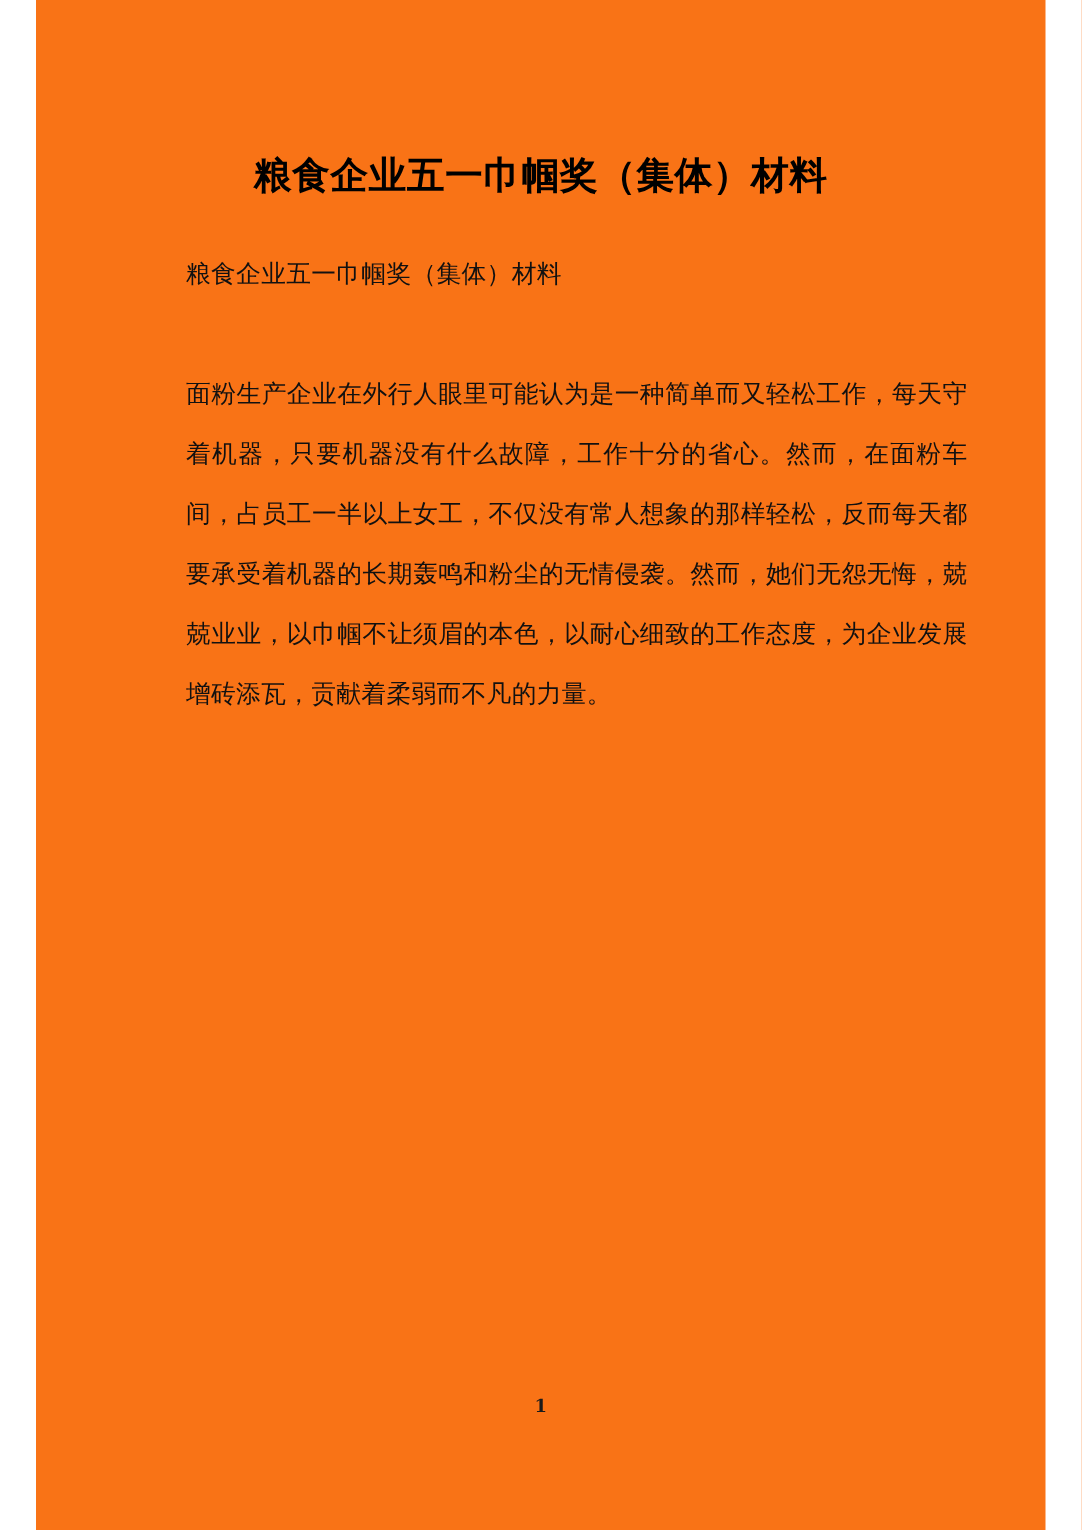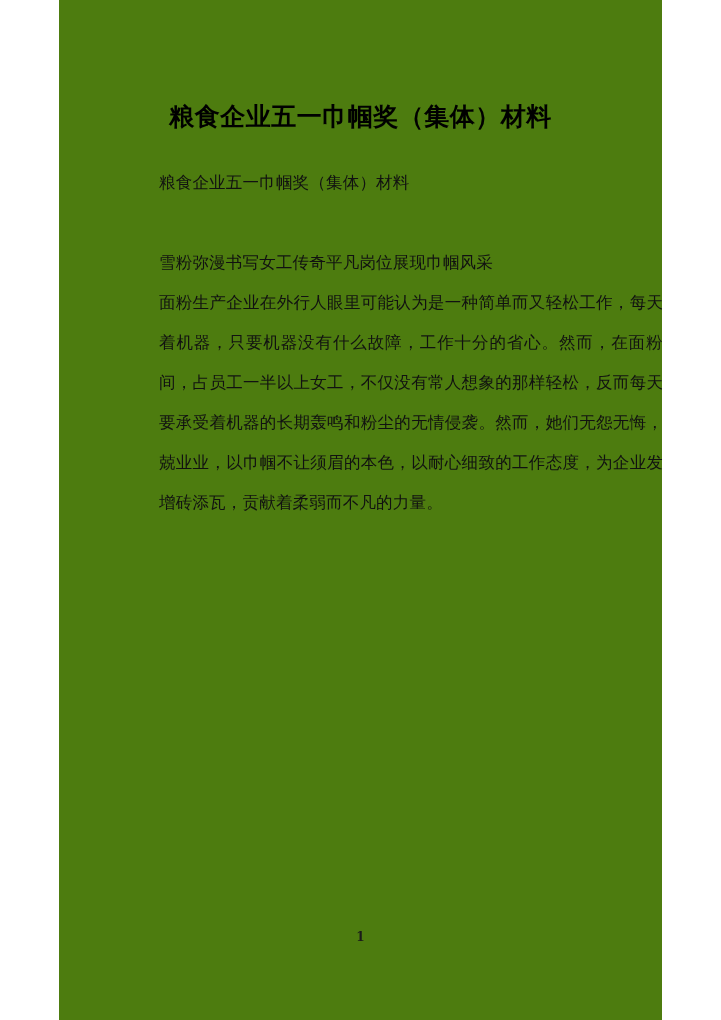--- a/index.html
+++ b/index.html
@@ -2,23 +2,23 @@
 <html><head>
 <meta charset="utf-8">
 <style>
   html, body {
     margin: 0;
     padding: 0;
     background: #ffffff;
   }
   .page {
     position: relative;
-    width: 603px;
+    width: 673px;
     height: 1020px;
-    background: #4d7c0f;
+    background: #f97316;
     margin: 0 auto;
     overflow: hidden;
     font-family: "DejaVu Serif", "Liberation Serif", serif;
     color: #000000;
     -webkit-font-smoothing: antialiased;
   }
   .doc-title {
     position: absolute;
     left: 0;
     right: 0;
@@ -68,21 +68,20 @@
 
 <div class="page">
 
   <h1 class="doc-title">粮食企业五一巾帼奖（集体）材料</h1>
 
   <div class="body-block">
 
     <p class="para single-line spaced-after">粮食企业五一巾帼奖（集体）材料</p>
 
 
-    <p class="para single-line">雪粉弥漫书写女工传奇平凡岗位展现巾帼风采</p>
 
 
 
     <p class="para">面粉生产企业在外行人眼里可能认为是一种简单而又轻松工作，每天守着机器，只要机器没有什么故障，工作十分的省心。然而，在面粉车间，占员工一半以上女工，不仅没有常人想象的那样轻松，反而每天都要承受着机器的长期轰鸣和粉尘的无情侵袭。然而，她们无怨无悔，兢兢业业，以巾帼不让须眉的本色，以耐心细致的工作态度，为企业发展增砖添瓦，贡献着柔弱而不凡的力量。</p>
 
   </div>
 
   <div class="page-number">1</div>
 
 </div>

